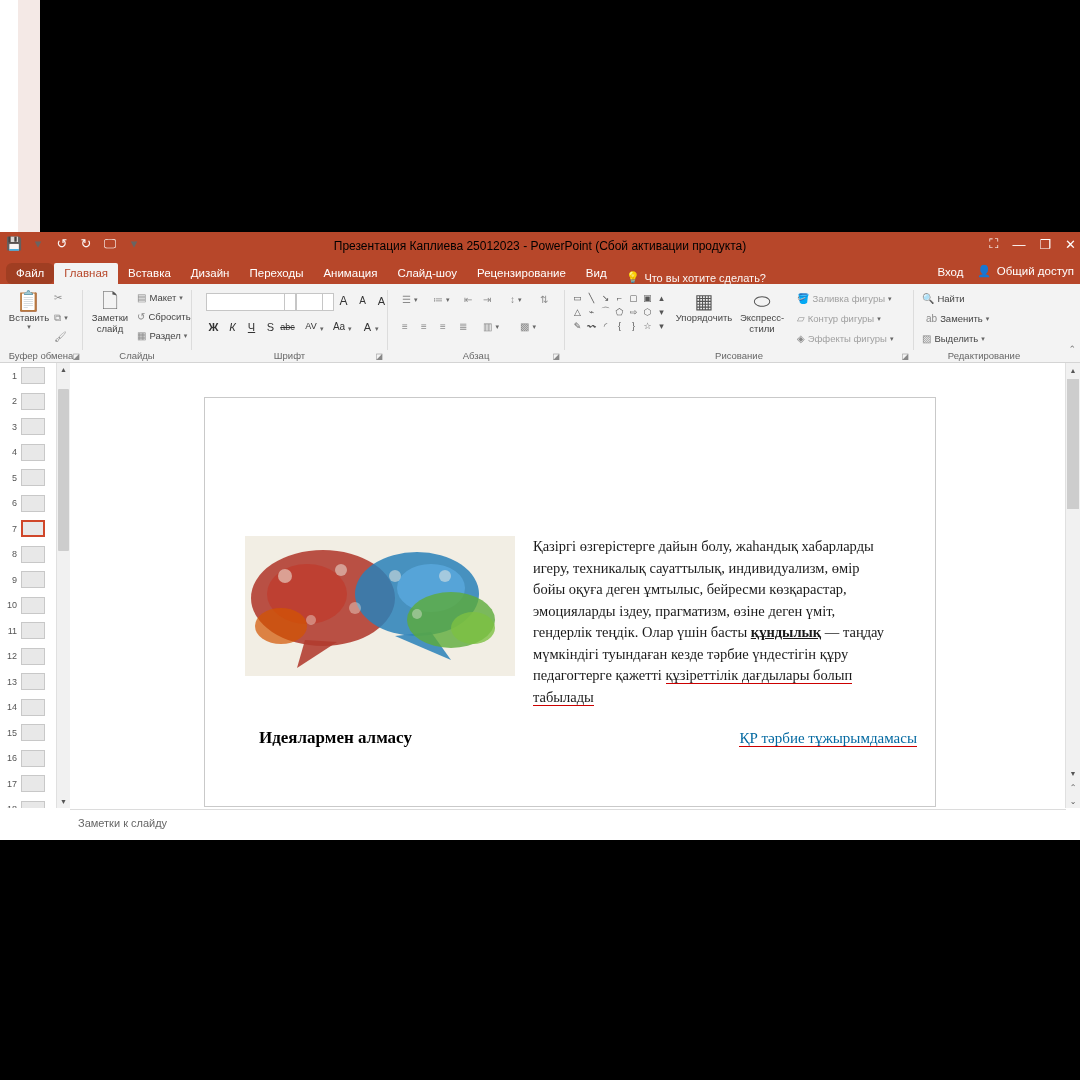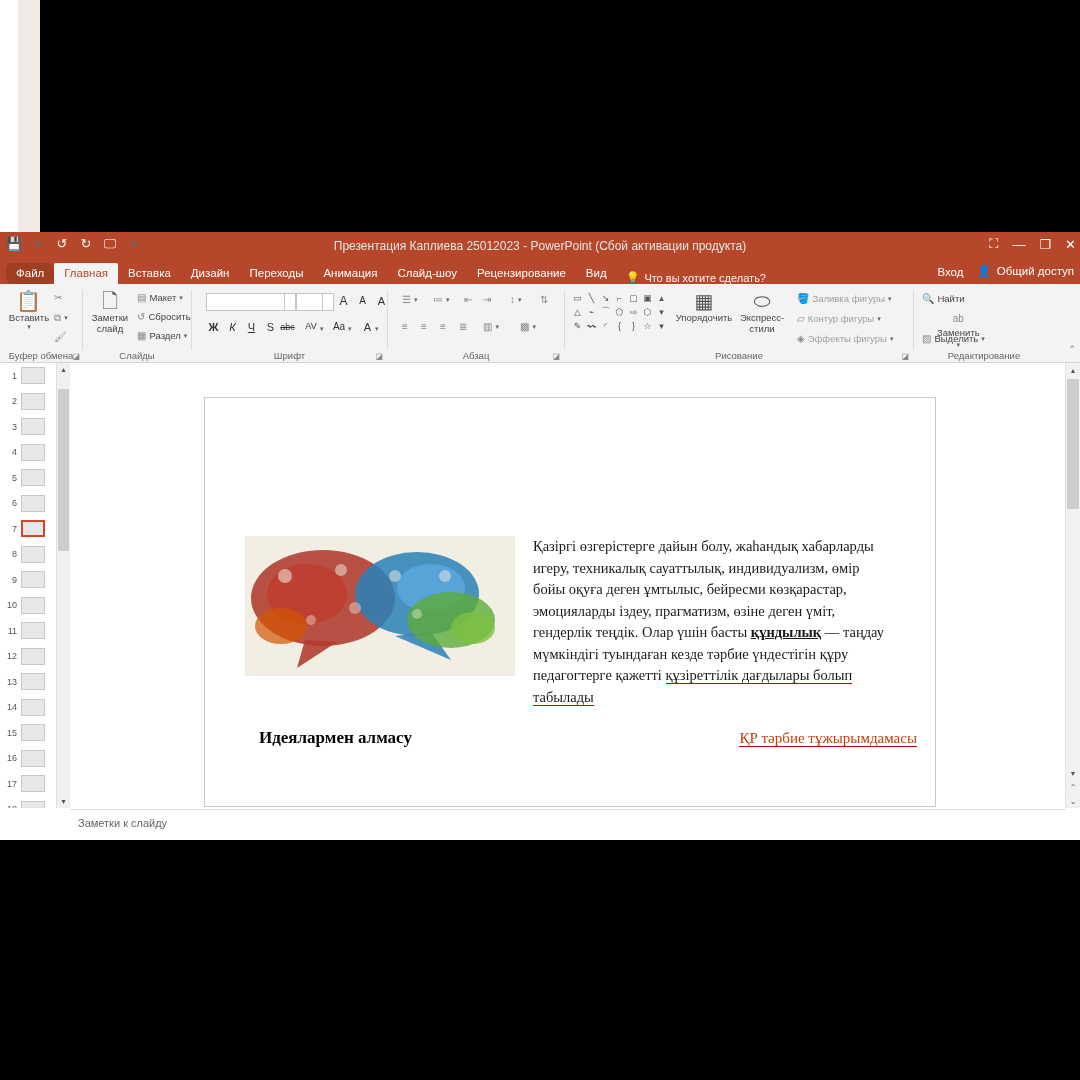--- a/index.html
+++ b/index.html
@@ -62,21 +62,21 @@
     justify-content: center;
     font-size: 13px;
     line-height: 1;
     opacity: .95;
   }
   .titletext {
     position: absolute;
     left: 0; right: 0; top: 7px;
     text-align: center;
     font-size: 12px;
-    color: #e5e5e5;
+    color: #000000;
   }
   .wincontrols {
     position: absolute;
     right: 4px; top: 4px;
     display: flex;
     gap: 14px;
     align-items: center;
     font-size: 13px;
     color: #fff;
   }
@@ -351,21 +351,21 @@
     font-weight: bold;
     font-size: 17px;
     color: #000;
   }
   .slide-source {
     position: absolute;
     right: 18px;
     top: 332px;
     font-family: "Liberation Serif", serif;
     font-size: 15px;
-    color: #c2410c;
+    color: #0369a1;
   }
   .slide-source .u-red { border-bottom: 1px solid #c00; }
   .watermark {
     position: absolute;
     right: 6px;
     bottom: 0px;
     text-align: left;
     color: #c9c9c9;
     pointer-events: none;
   }
@@ -642,21 +642,21 @@
         <div class="group-label">Рисование</div>
         <div class="launcher" style="right:4px;">◪</div>
       </div>
       <div class="divider" style="left:913px;"></div>
 
       <div class="group" style="left:914px; width:140px;">
         <div class="smallrow" style="left:8px; top:9px;">
           <span class="g">🔍</span>
           <span>Найти</span>
         </div>
-        <div class="smallrow" style="left:23px; top:29px;flex-direction:column;">
+        <div class="smallrow" style="left:12px; top:29px;">
           <span class="g">ab</span>
           <span>Заменить</span>
           <span class="dropdown-arrow">▾</span>
         </div>
         <div class="smallrow" style="left:8px; top:49px;">
           <span class="g">▨</span>
           <span>Выделить</span>
           <span class="dropdown-arrow">▾</span>
         </div>
         <div class="group-label">Редактирование</div>

